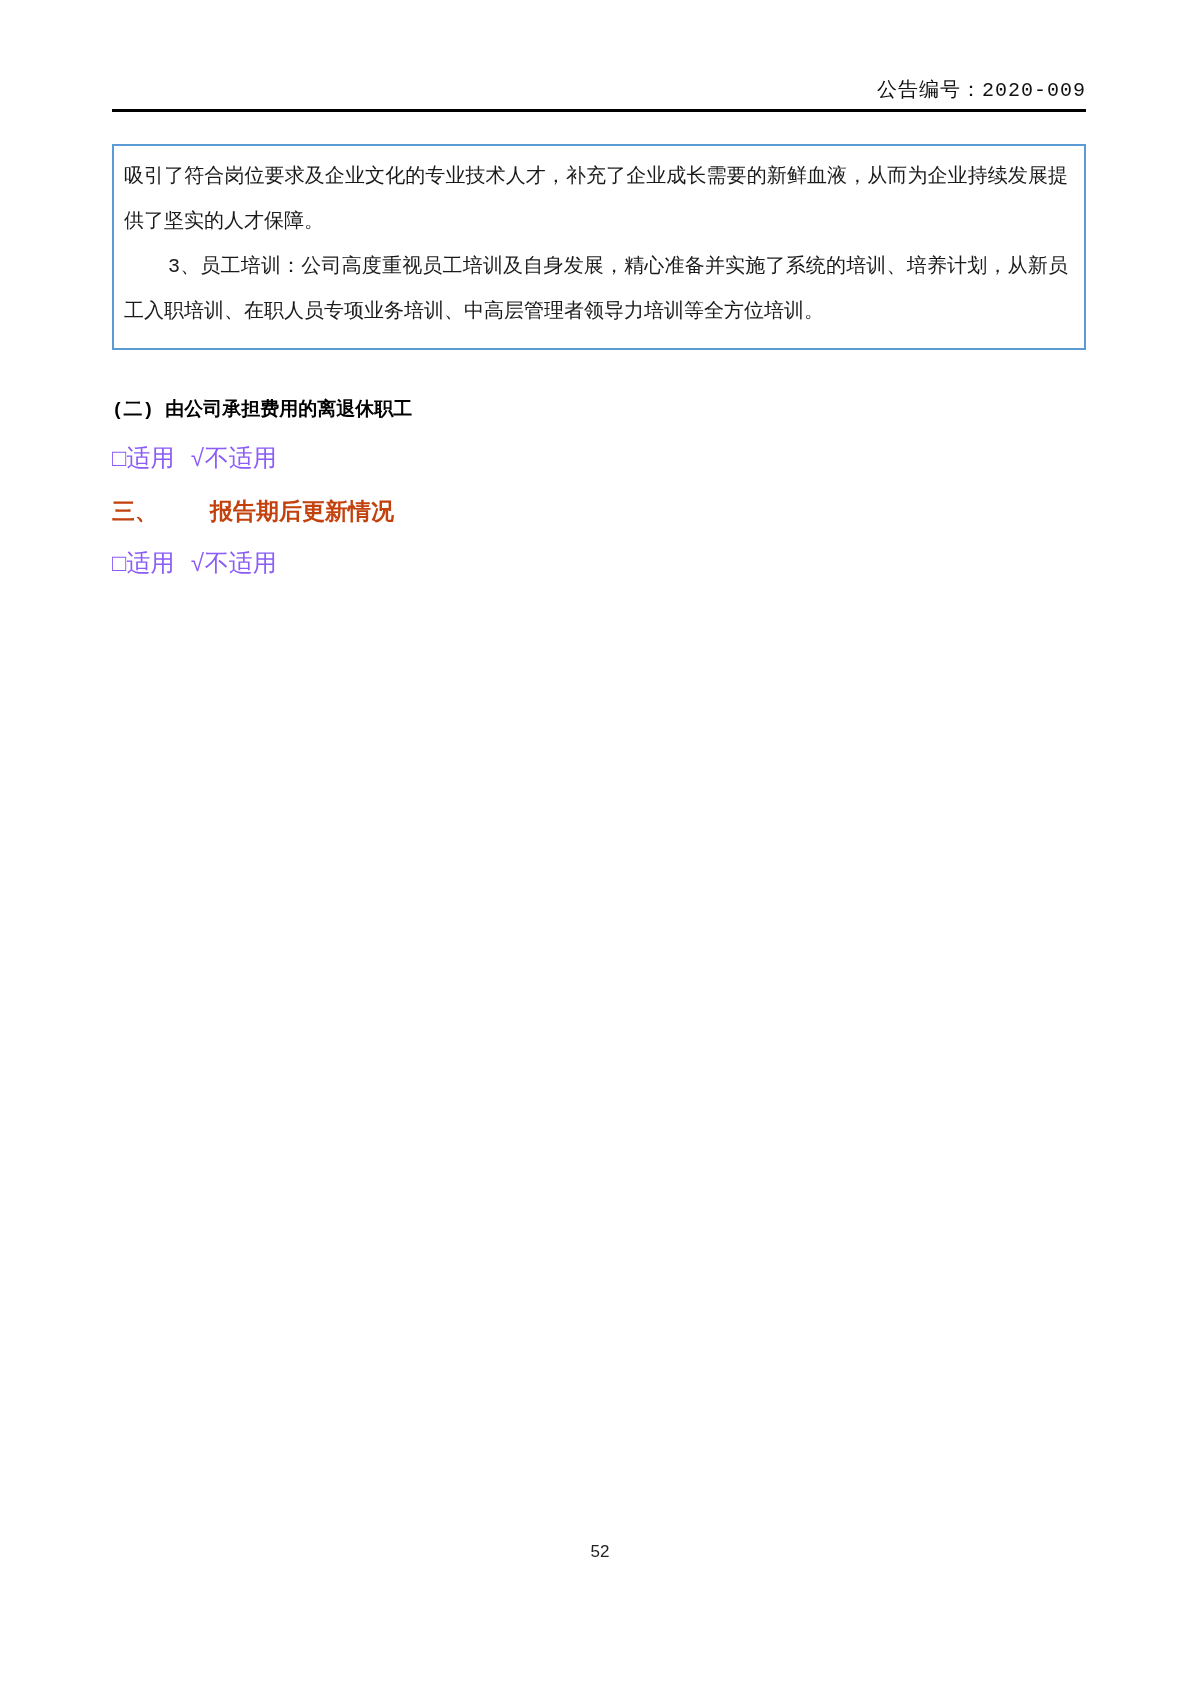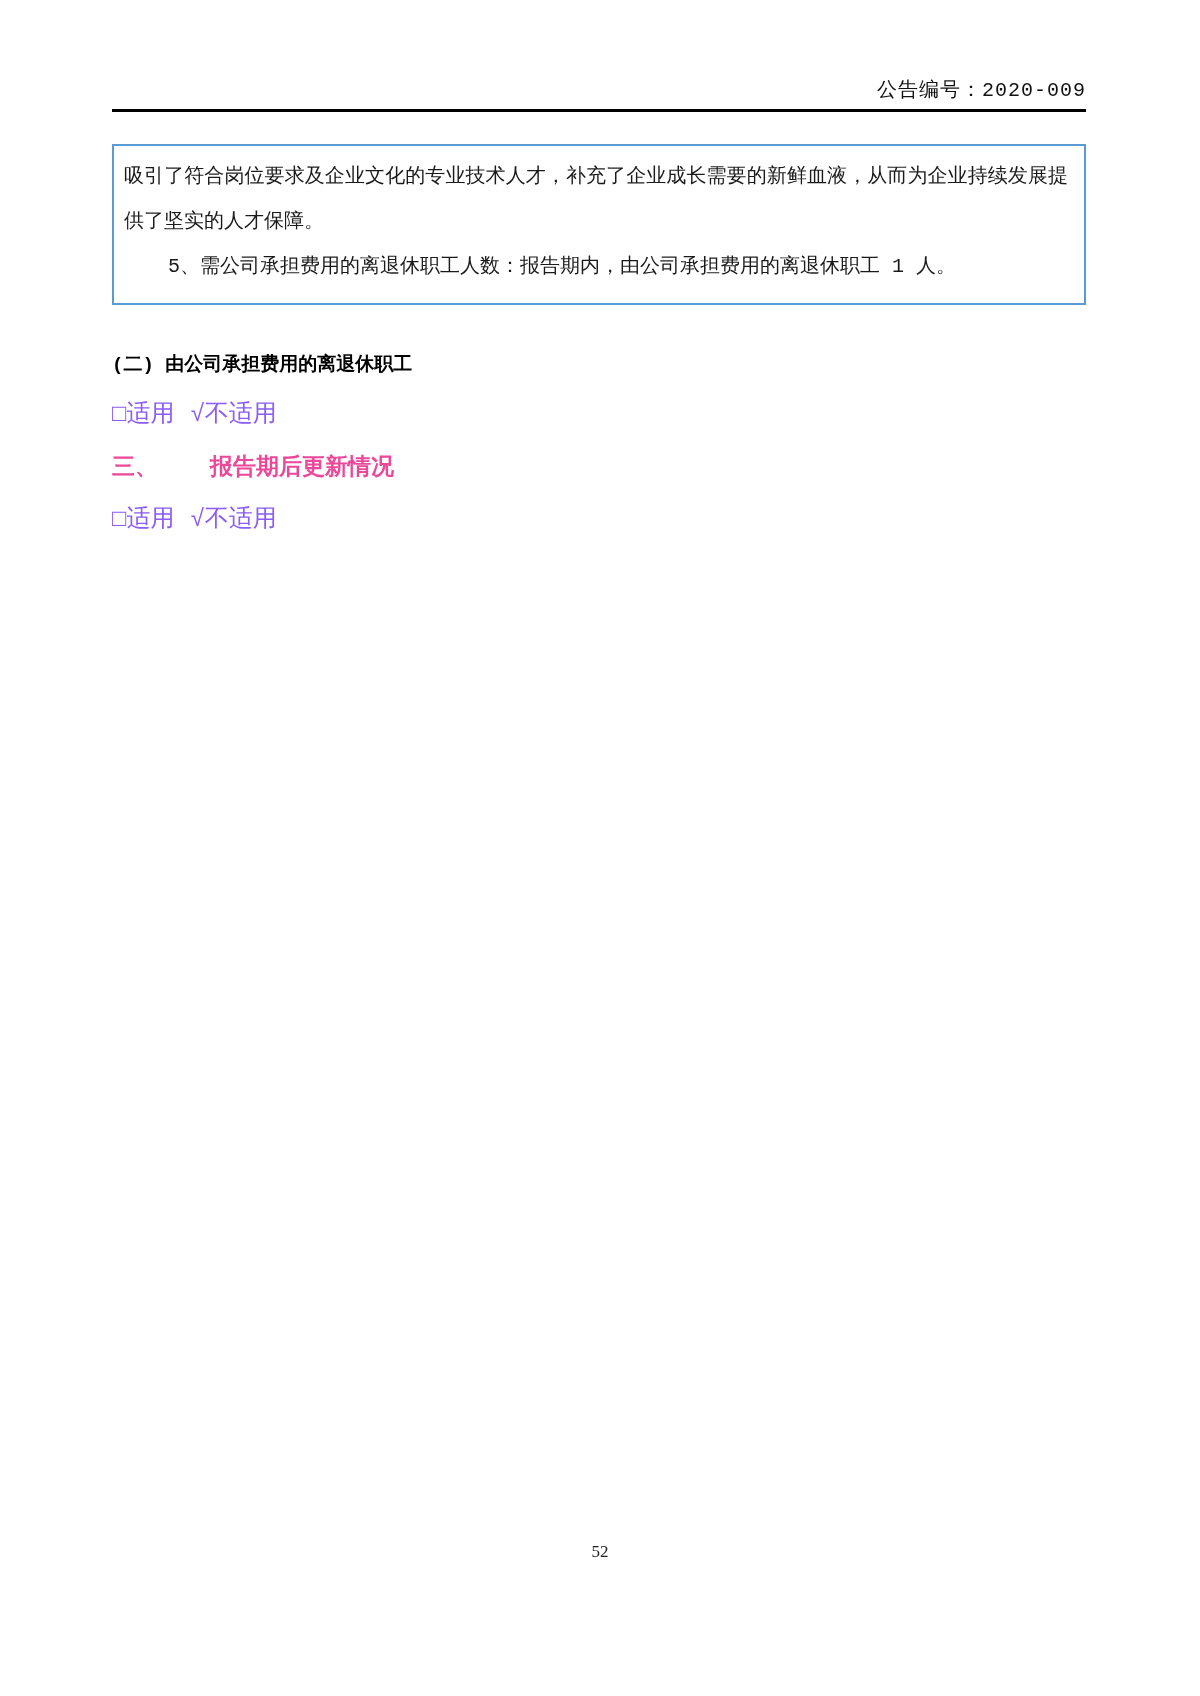--- a/index.html
+++ b/index.html
@@ -56,51 +56,51 @@
   .applicability {
     margin-top: 20px;
     font-size: 24px;
     color: #8b5cf6;
   }
   .applicability .gap { display: inline-block; width: 16px; }
   .big-section {
     margin-top: 22px;
     font-size: 23px;
     font-weight: bold;
-    color: #ec4899;
+    color: #c2410c;
   }
   .big-section .sec-num {
     display: inline-block;
     margin-right: 52px;
   }
   .page-footer {
     position: absolute;
     top: 1542px;
     left: 0;
     width: 1200px;
     text-align: center;
-    font-family: Liberation Serif, serif;
+    font-family: Liberation Sans, sans-serif;
     font-size: 17px;
     color: #222222;
   }
 </style>
 </head>
 <body>
 
 <div class="page">
 
   <div class="content">
 
     <div class="doc-header">公告编号：2020-009</div>
 
     <hr class="header-rule">
 
     <div class="highlight-box" style="border-color: rgb(91, 155, 213);">
       <p>吸引了符合岗位要求及企业文化的专业技术人才，补充了企业成长需要的新鲜血液，从而为企业持续发展提供了坚实的人才保障。</p>
-      <p class="indent">5、需公司承担费用的离退休职工人数：报告期内，由公司承担费用的离退休职工 1 人。</p>
+      <p class="indent">3、员工培训：公司高度重视员工培训及自身发展，精心准备并实施了系统的培训、培养计划，从新员工入职培训、在职人员专项业务培训、中高层管理者领导力培训等全方位培训。</p>
     </div>
 
     <div class="section-heading">(二) 由公司承担费用的离退休职工</div>
 
     <div class="applicability">
       <span>□</span><span>适用</span><span class="gap"></span><span>√</span><span>不适用</span>
     </div>
 
     <div class="big-section">
       <span class="sec-num">三、</span><span>报告期后更新情况</span>

